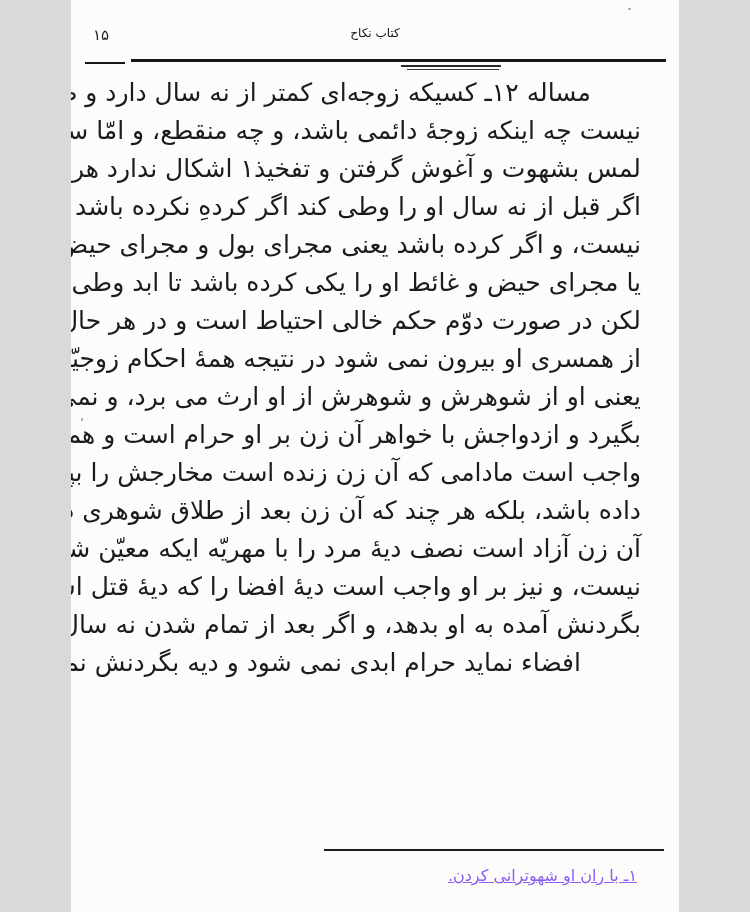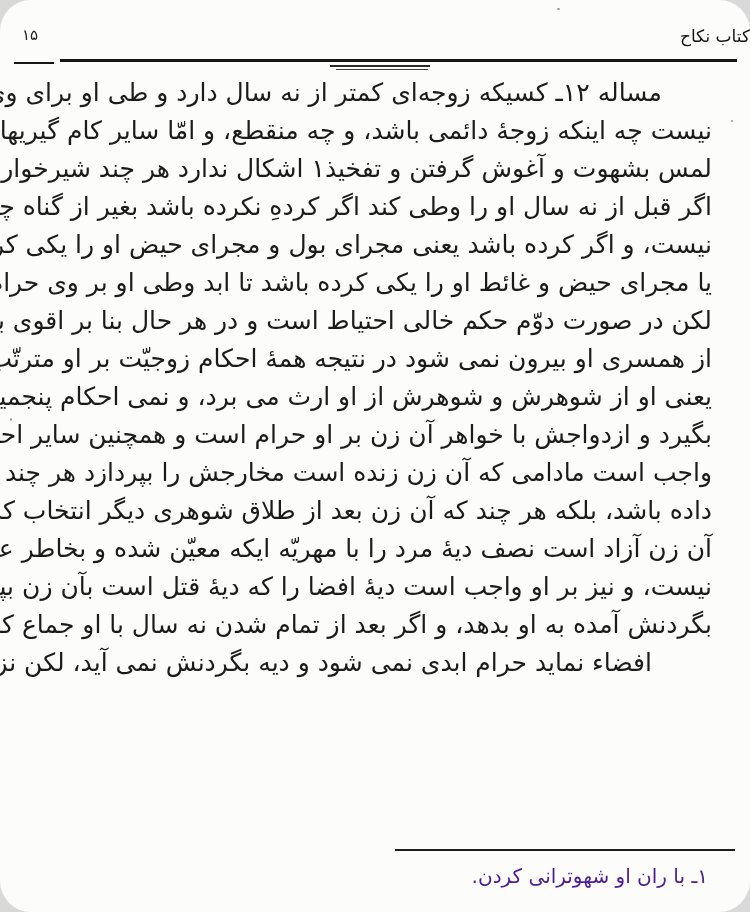--- a/index.html
+++ b/index.html
@@ -1,44 +1,44 @@
 <!DOCTYPE html>
 <html lang="fa" dir="rtl"><head>
 <meta charset="utf-8">
 <style>
   html, body { margin: 0; padding: 0; }
   body { background: #d9d9d9; }
   .page {
     position: relative;
-    width: 750px;
+    width: 608px;
     height: 912px;
     margin: 0 auto;
     background: #fcfcfa;
     overflow: hidden;
     font-family: "DejaVu Sans", sans-serif;
     color: #1b1b1b;
     direction: rtl;
-    border-radius: 31px;
   }
 
   
   .page-number {
     position: absolute;
     top: 26px;
     left: 22px;
     font-size: 15px;
     letter-spacing: 2px;
     color: #202020;
   }
   .header-title {
     position: absolute;
     top: 26px;
     left: 0;
     right: 0;
-    font-size: 17px;
+    text-align: center;
+    font-size: 12px;
     color: #141414;
   }
   .rule { position: absolute; background: #161616; }
   .rule-pagenum-dash   { top: 62px; left: 14px;  width: 40px;  height: 1.5px; }
   .rule-header-main    { top: 59px; left: 60px;  right: 13px;  height: 2.5px; }
   .rule-title-under-1  { top: 65px; left: 330px; width: 100px; height: 1.5px; background:#2a2a2a; }
   .rule-title-under-2  { top: 68.5px; left: 336px; width: 92px; height: 1.2px; background:#3a3a3a; }
 
   
   .body-text {
@@ -64,23 +64,24 @@
     text-align-last: right;
     padding-right: 60px;
   }
 
   
   .rule-footnote { top: 849px; right: 15px; width: 340px; height: 2px; background:#1d1d1d; }
   .footnote {
     position: absolute;
     top: 862px;
     right: 42px;
-    font-size: 20px;
+    font-size: 16px;
     line-height: 28px;
-    color: #4c1d95;
+    color: #8b5cf6;
+    text-decoration: underline;
   }
 
   
   .speck { position: absolute; background: #9a9a9a; border-radius: 50%; }
   .speck1 { top: 8px;  left: 557px; width: 3px; height: 2px; }
   .speck2 { top: 120px; left: 731px; width: 2px; height: 2px; }
   .speck3 { top: 418px; left: 10px; width: 2px; height: 3px; }
 </style>
 </head>
 <body>

